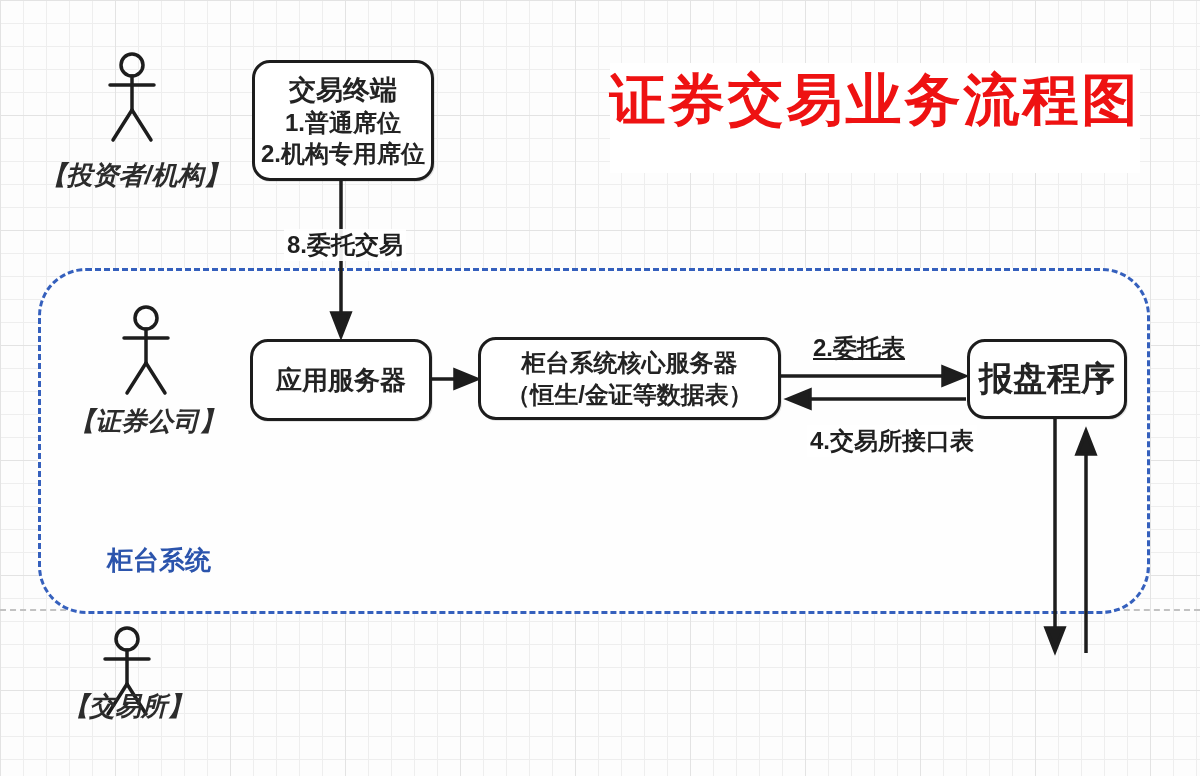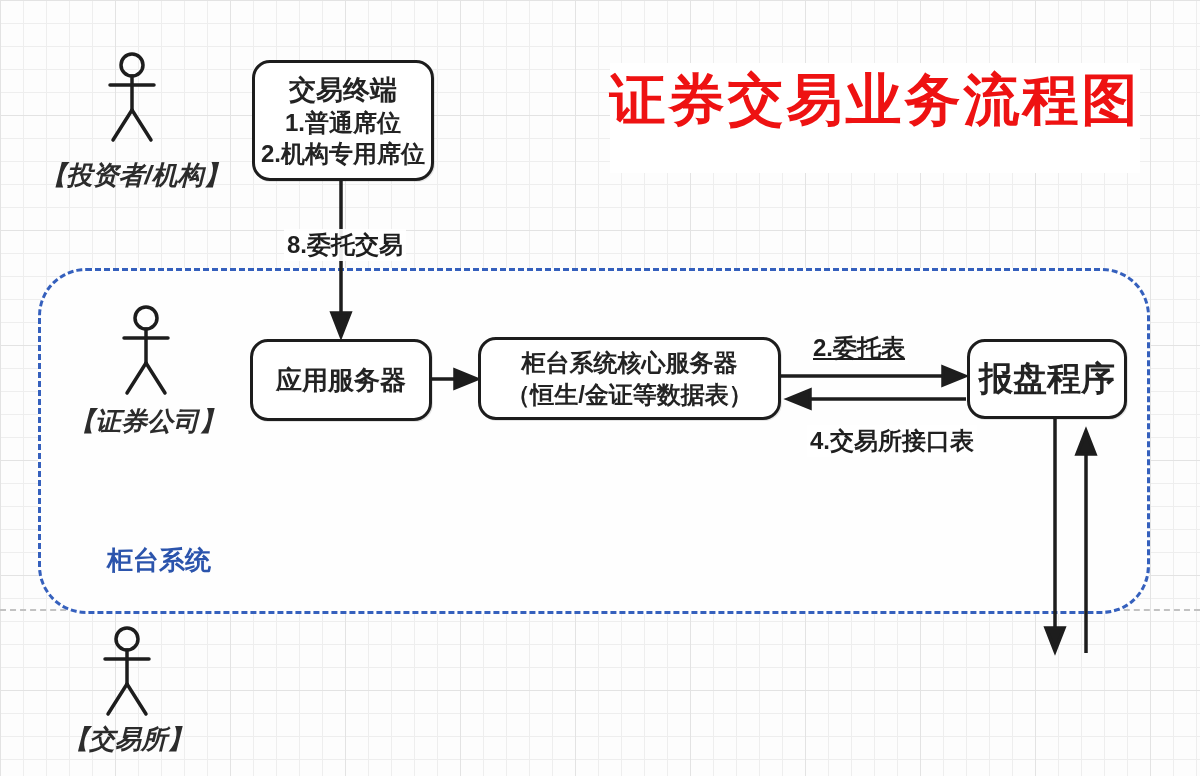--- a/index.html
+++ b/index.html
@@ -118,21 +118,21 @@
 
   <svg class="actor" style="left:95px;top:626px;" width="64" height="96" viewBox="0 0 64 96">
     <g stroke="#1d1d1d" stroke-width="3.5" fill="none" stroke-linecap="round">
       <circle cx="32" cy="13" r="11"></circle>
       <line x1="32" y1="24" x2="32" y2="58"></line>
       <line x1="10" y1="33" x2="54" y2="33"></line>
       <line x1="32" y1="58" x2="13" y2="88"></line>
       <line x1="32" y1="58" x2="51" y2="88"></line>
     </g>
   </svg>
-  <div class="actor-label" style="left:18px;top:722px;">【交易所】</div>
+  <div class="actor-label" style="left:18px;top:689px;">【交易所】</div>
 
   <div class="node node-terminal">
     <div class="t1">交易终端</div>
     <div class="t2">1.普通席位</div>
     <div class="t2">2.机构专用席位</div>
   </div>
 
   <div class="node node-core">
     <div class="t2">柜台系统核心服务器</div>
     <div class="t2">（恒生/金证等数据表）</div>

